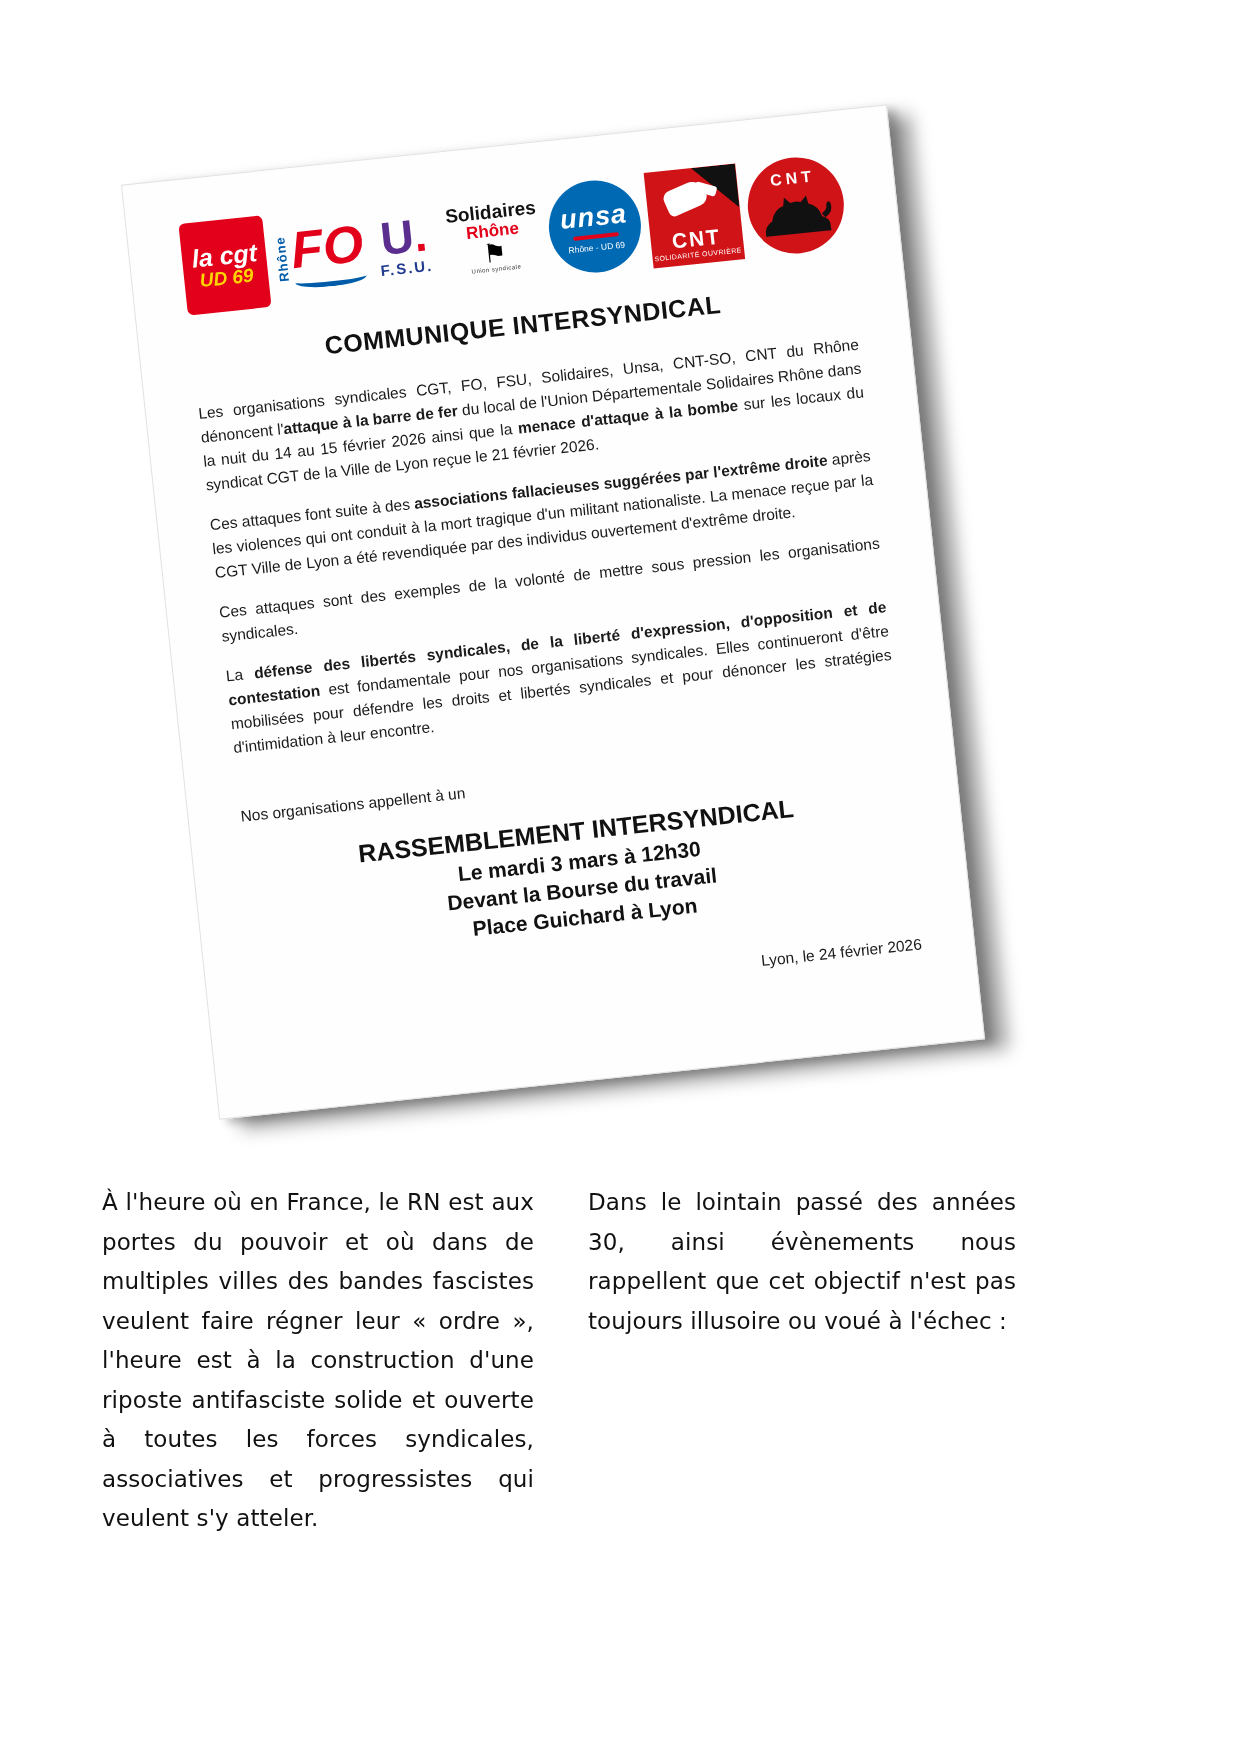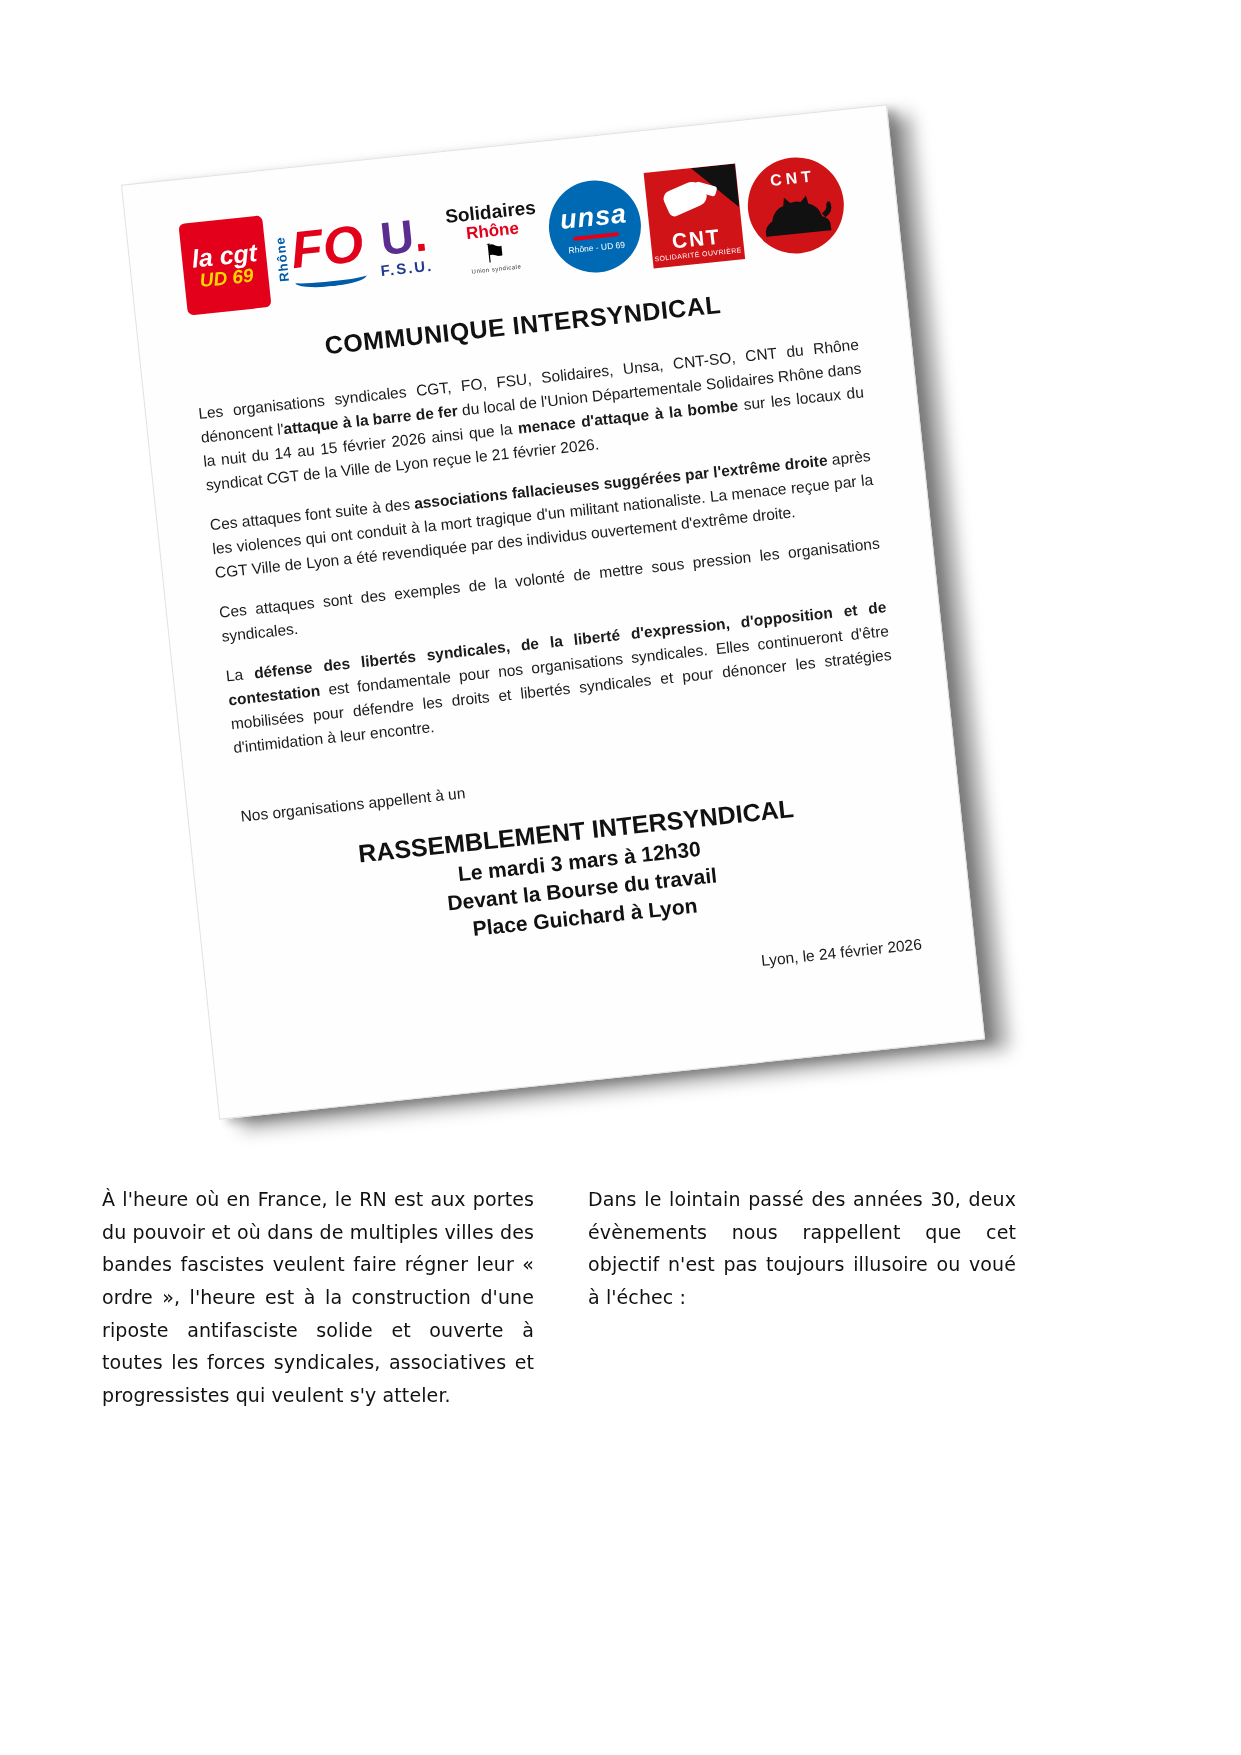--- a/index.html
+++ b/index.html
@@ -124,21 +124,21 @@
   .intro { font-size: 15.5px; margin: 48px 0 0; }
   .rally { text-align: center; font-weight: bold; margin-top: 24px; color: #111; }
   .rally .l1 { font-size: 25px; line-height: 1.3; }
   .rally .l2, .rally .l3, .rally .l4 { font-size: 21px; line-height: 1.35; }
   .dateline { text-align: right; font-size: 15.5px; margin-top: 38px; }
 
   
   .col {
     position: absolute; top: 1183px;
     font-family: "DejaVu Sans", sans-serif;
-    font-size: 19px; line-height: 1.72; text-align: justify;
+    font-size: 23px; line-height: 1.72; text-align: justify;
     color: #111; letter-spacing: 0.1px;
   }
   .col-left  { left: 102px; width: 432px; }
   .col-right { left: 588px; width: 428px; }
 </style>
 </head>
 <body>
 
 <div class="paper">
 
@@ -209,13 +209,13 @@
     <div class="l2">Le mardi 3 mars à 12h30</div>
     <div class="l3">Devant la Bourse du travail</div>
     <div class="l4">Place Guichard à Lyon</div>
   </div>
 
   <div class="dateline">Lyon, le 24 février 2026</div>
 
 </div>
 
 <div class="col col-left">À l'heure où en France, le RN est aux portes du pouvoir et où dans de multiples villes des bandes fascistes veulent faire régner leur « ordre », l'heure est à la construction d'une riposte antifasciste solide et ouverte à toutes les forces syndicales, associatives et progressistes qui veulent s'y atteler.</div>
-<div class="col col-right">Dans le lointain passé des années 30, deux évènements nous rappellent que cet objectif n'est pas toujours illusoire ou voué à l'échec :</div>
+<div class="col col-right">Dans le lointain passé des années 30, ainsi évènements nous rappellent que cet objectif n'est pas toujours illusoire ou voué à l'échec :</div>
 
 </body></html>

